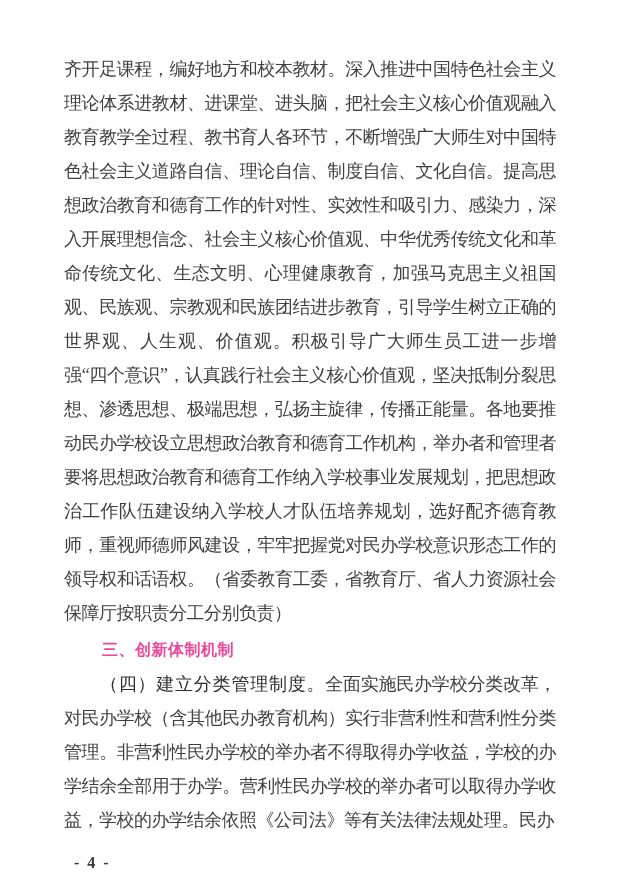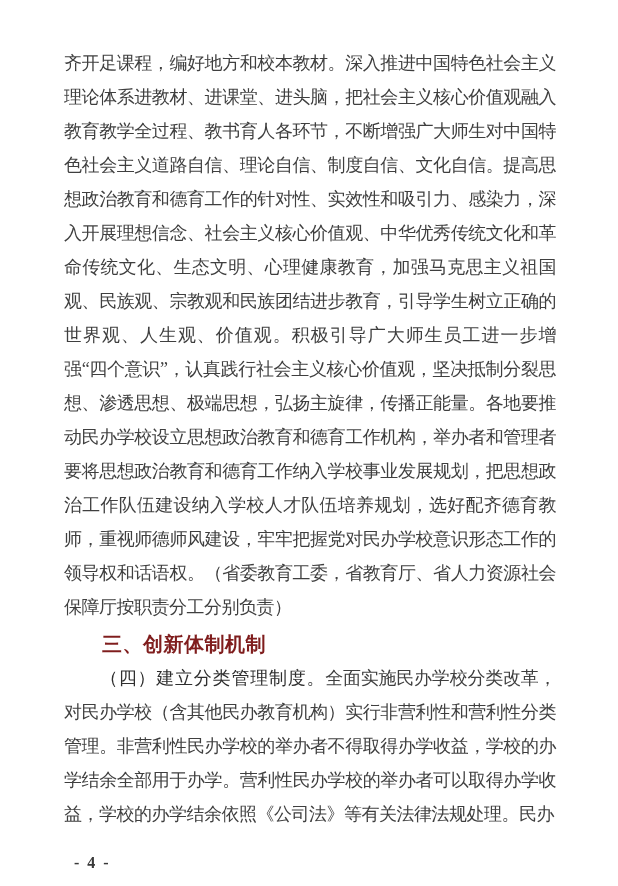--- a/index.html
+++ b/index.html
@@ -12,38 +12,38 @@
     width: 618px;
     height: 886px;
     background: #ffffff;
     overflow: hidden;
     font-family: "Liberation Serif", "DejaVu Serif", serif;
     color: #3f3f3f;
   }
   .content {
     position: absolute;
     left: 64px;
-    top: 46px;
+    top: 52px;
     width: 492px;
   }
   .body-text {
     margin: 0;
     font-size: 18px;
     line-height: 34px;
     letter-spacing: -0.5px;
     text-align: justify;
     text-justify: inter-ideograph;
     word-break: break-all;
   }
   .section-heading {
     margin: 3px 0 0 0;
     font-family: "Liberation Sans", "DejaVu Sans", sans-serif;
-    font-size: 20px;
+    font-size: 16px;
     font-weight: bold;
-    color: #7f1d1d;
+    color: #ec4899;
     line-height: 34px;
     letter-spacing: 0.5px;
     text-indent: 38px;
   }
   .item-paragraph {
     text-indent: 36px;
   }
   .item-lead {
     font-weight: normal;
     color: #2e2e2e;

